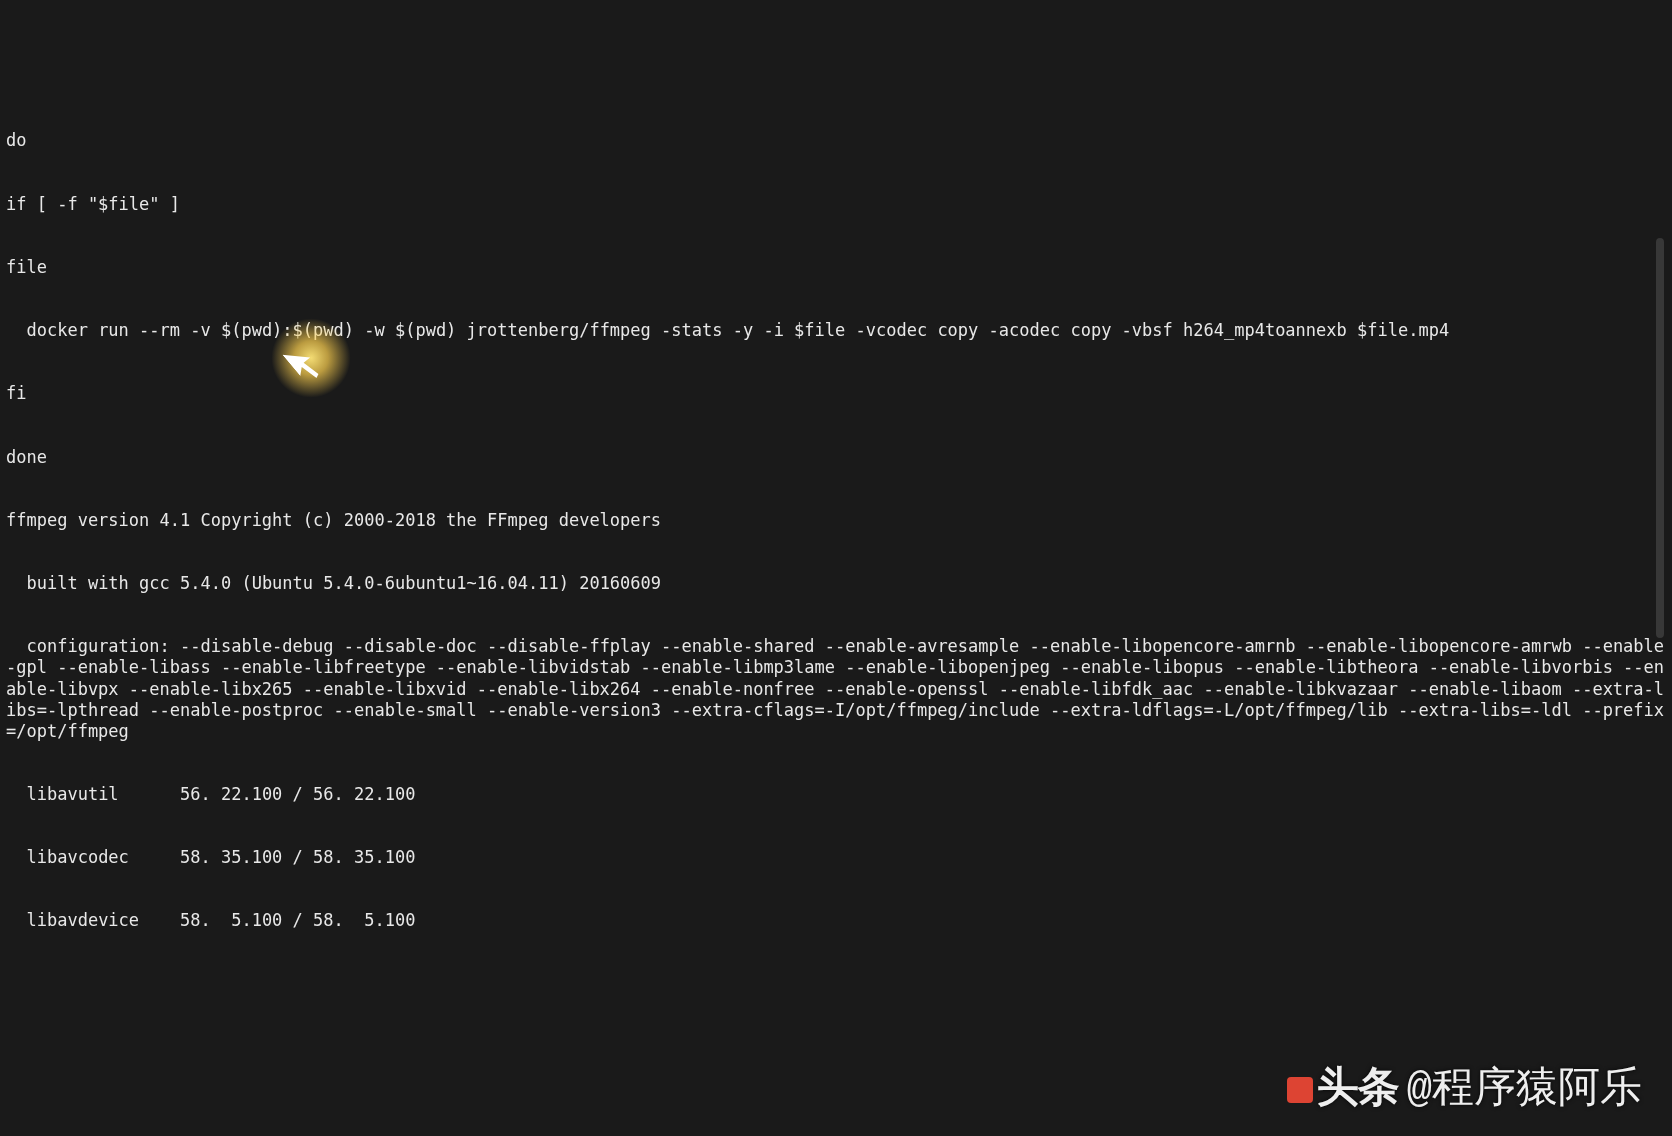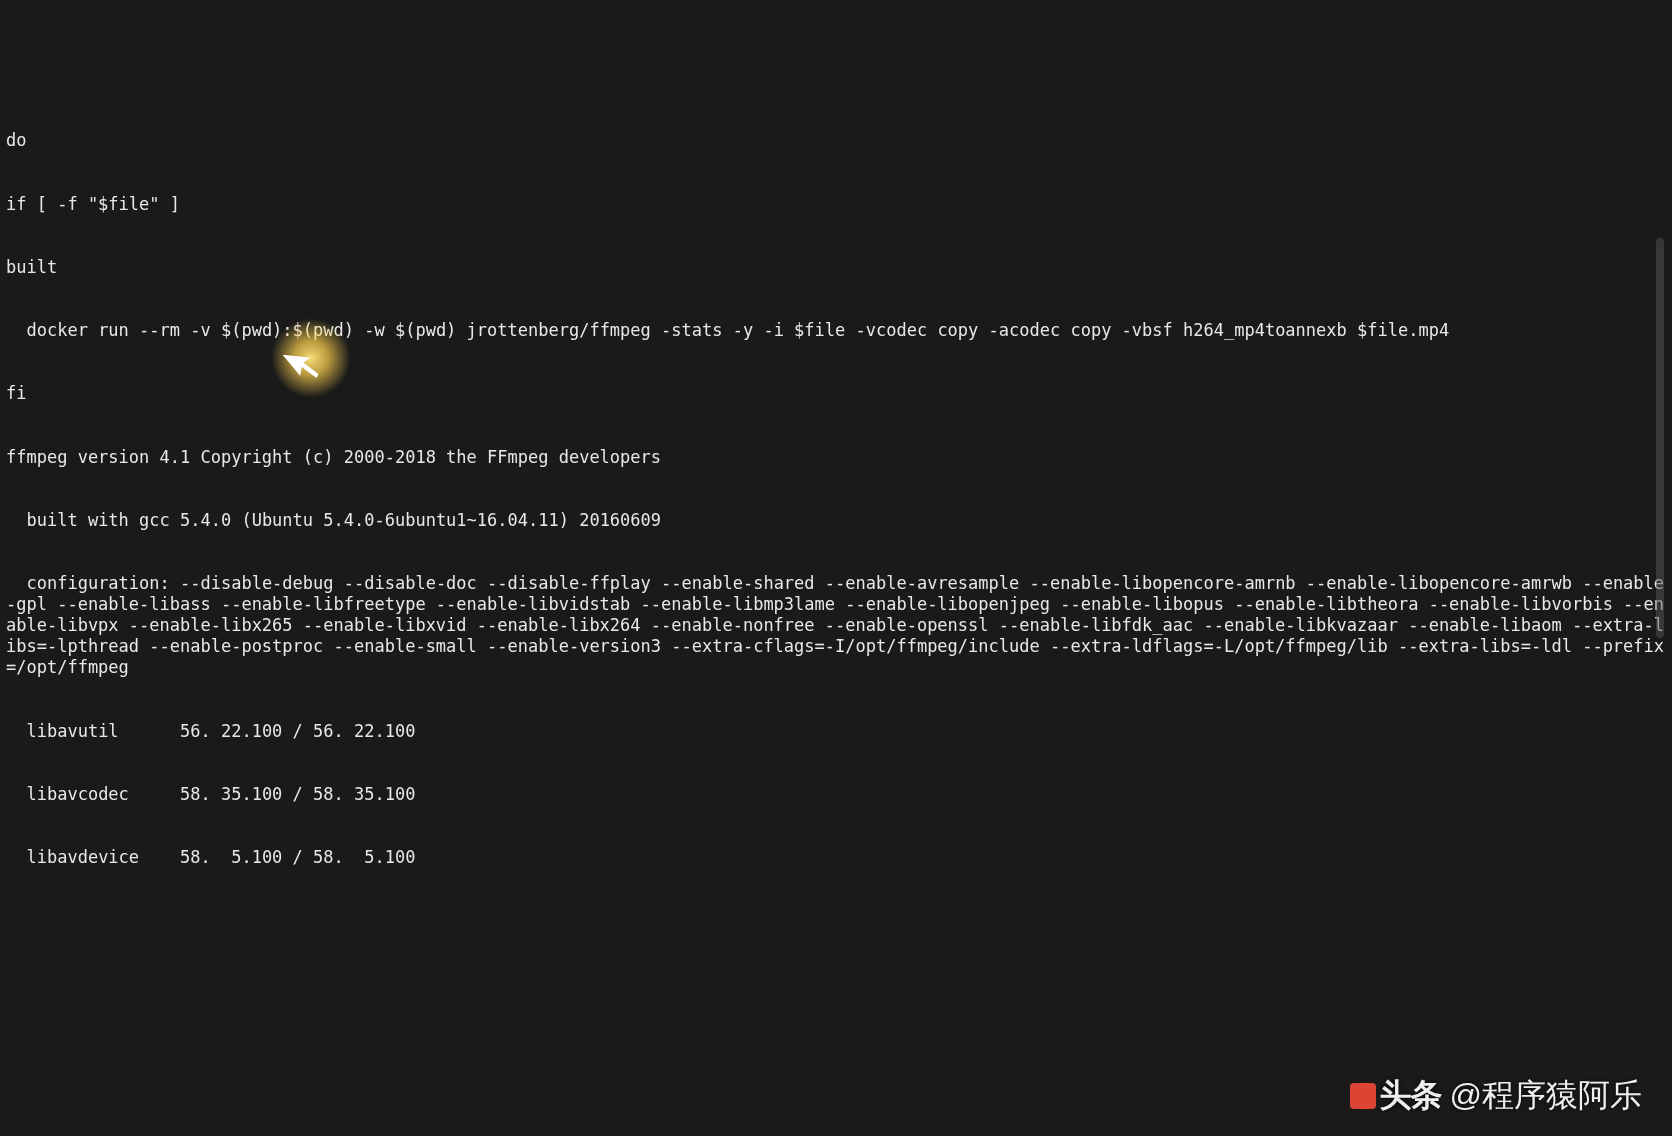--- a/index.html
+++ b/index.html
@@ -55,22 +55,22 @@
       transform: rotate(-10deg);
     }
     .watermark {
       position: absolute;
       right: 30px;
       bottom: 20px;
       display: flex;
       align-items: center;
       gap: 8px;
       color: #eee;
-      font-family: Liberation Sans, sans-serif;
-      font-size: 32px;
+      font-family: Liberation Mono, monospace;
+      font-size: 42px;
       font-weight: 600;
       text-shadow: 0 0 4px rgba(0,0,0,0.8);
     }
     .watermark-logo {
       display: flex;
       align-items: center;
       gap: 4px;
     }
     .wm-box {
       width: 26px;
@@ -88,23 +88,24 @@
     }
   </style>
 </head>
 <body>
 
 
 
 <div class="terminal">
   <div>do</div>
   <div>if [ -f "$file" ]</div>
-  <div>built</div>
+  <div>file</div>
   <div>  docker run --rm -v $(pwd):$(pwd) -w $(pwd) jrottenberg/ffmpeg -stats -y -i $file -vcodec copy -acodec copy -vbsf h264_mp4toannexb $file.mp4</div>
   <div>fi</div>
+  <div>done</div>
   <div>ffmpeg version 4.1 Copyright (c) 2000-2018 the FFmpeg developers</div>
   <div>  built with gcc 5.4.0 (Ubuntu 5.4.0-6ubuntu1~16.04.11) 20160609</div>
   <div>  configuration: --disable-debug --disable-doc --disable-ffplay --enable-shared --enable-avresample --enable-libopencore-amrnb --enable-libopencore-amrwb --enable-gpl --enable-libass --enable-libfreetype --enable-libvidstab --enable-libmp3lame --enable-libopenjpeg --enable-libopus --enable-libtheora --enable-libvorbis --enable-libvpx --enable-libx265 --enable-libxvid --enable-libx264 --enable-nonfree --enable-openssl --enable-libfdk_aac --enable-libkvazaar --enable-libaom --extra-libs=-lpthread --enable-postproc --enable-small --enable-version3 --extra-cflags=-I/opt/ffmpeg/include --extra-ldflags=-L/opt/ffmpeg/lib --extra-libs=-ldl --prefix=/opt/ffmpeg</div>
   <div>  libavutil      56. 22.100 / 56. 22.100</div>
   <div>  libavcodec     58. 35.100 / 58. 35.100</div>
   <div>  libavdevice    58.  5.100 / 58.  5.100</div>
   
   
   
   

